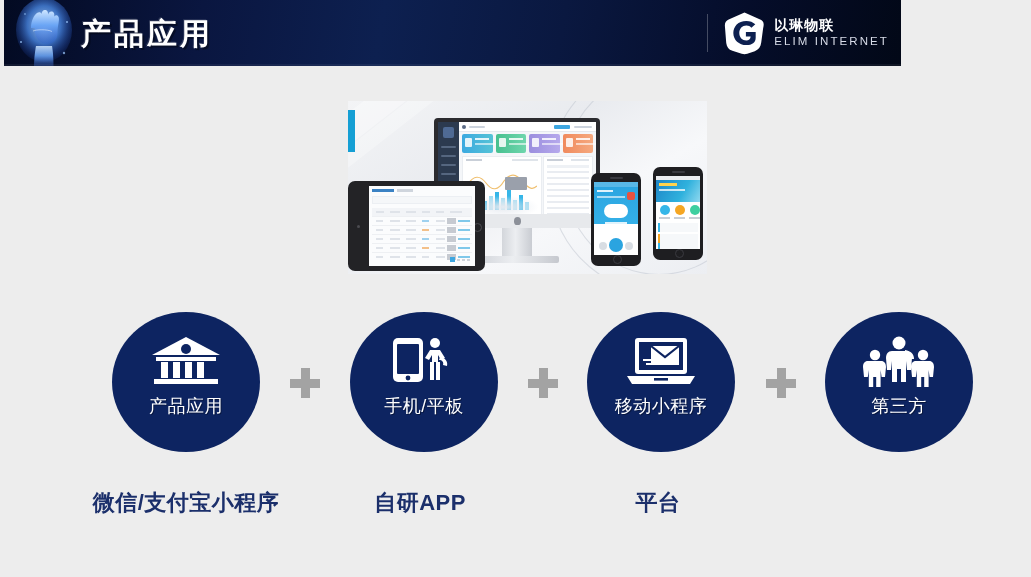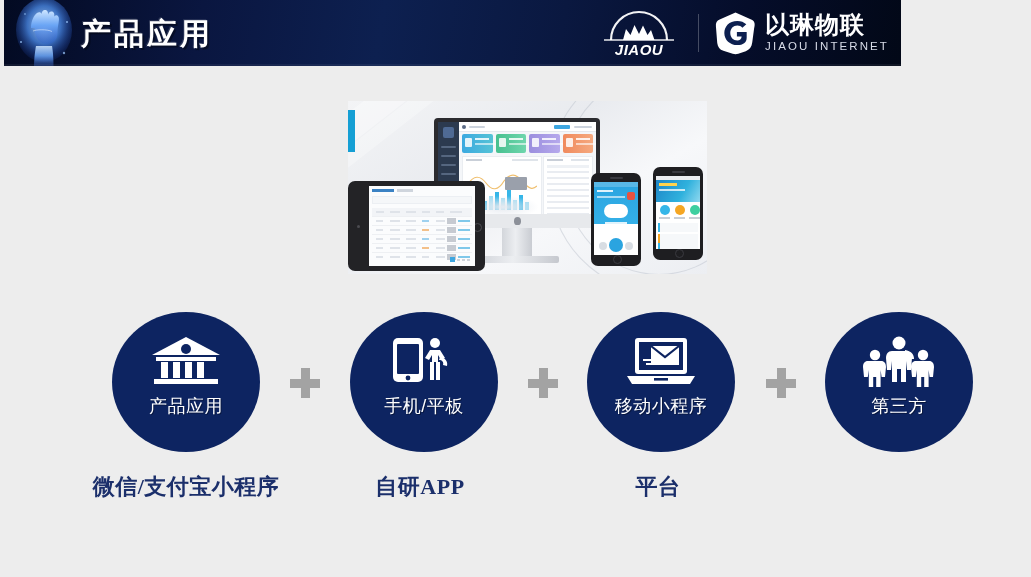--- a/index.html
+++ b/index.html
@@ -43,21 +43,21 @@
     letter-spacing:0.5px;
   }
   .logo-divider{
     width:1px;height:38px;background:rgba(255,255,255,0.25);
   }
   .logo-elim{
     display:flex;align-items:center;gap:9px;
   }
   .logo-elim-words{display:flex;flex-direction:column;line-height:1;}
   .logo-elim-cn{
-    font-size:24px;font-weight:bold;color:#ffffff;letter-spacing:1px;
+    font-size:14px;font-weight:bold;color:#ffffff;letter-spacing:1px;
   }
   .logo-elim-en{
     font-size:11.5px;color:#d8dce8;letter-spacing:2.1px;margin-top:4px;
   }
 
   
   .hero{
     position:absolute;left:348px;top:101px;width:359px;height:173px;
     background:linear-gradient(150deg,#f3f4f6 0%,#e9ebef 38%,#f7f8fa 64%,#eceef2 100%);
     overflow:hidden;
@@ -157,21 +157,21 @@
   .plus{
     position:absolute;top:56px;width:30px;height:30px;
   }
   .plus:before,.plus:after{
     content:"";position:absolute;background:#a3a3a3;
   }
   .plus:before{left:0;top:11px;width:30px;height:9px;}
   .plus:after{left:10.5px;top:0;width:9px;height:30px;}
 
   
-  .captions{position:absolute;left:0;top:472px;width:938px;height:40px;font-family:Liberation Serif, serif;}
+  .captions{position:absolute;left:0;top:488px;width:938px;height:40px;}
   .caption{
     position:absolute;top:0;width:220px;text-align:center;
     font-size:22px;font-weight:bold;color:#1b2f6b;letter-spacing:0.5px;
   }
 </style>
 </head>
 <body>
 
 <div class="header">
 
@@ -195,39 +195,31 @@
     <circle cx="9" cy="44" r="1" fill="#9ecbff" opacity="0.8"></circle>
     <circle cx="55" cy="24" r="1" fill="#9ecbff" opacity="0.8"></circle>
     <circle cx="52" cy="55" r="1.2" fill="#9ecbff" opacity="0.7"></circle>
     <circle cx="13" cy="16" r="0.9" fill="#9ecbff" opacity="0.6"></circle>
   </svg>
 
   <div class="title">产品应用</div>
 
   <div class="logos">
 
-    <div class="logo-jiaou">
-      <svg viewBox="0 0 86 38" width="86" height="38">
-        <path d="M15 33 A28 28 0 0 1 71 33" fill="none" stroke="#ffffff" stroke-width="2.2" opacity="0.95"></path>
-        <path d="M8 33 H78" stroke="#ffffff" stroke-width="1.4" opacity="0.9"></path>
-        <path d="M27 33 l3-11 4.5 6 4-10 4.5 9 4-8.5 4.5 9.5 3.5-5 3.5 10z" fill="#ffffff"></path>
-      </svg>
-      <div class="logo-jiaou-text">JIAOU</div>
-    </div>
 
     <div class="logo-divider"></div>
 
     <div class="logo-elim">
       <svg viewBox="0 0 44 46" width="41" height="44">
         <path d="M22 1 L40 9 C43 11 43 14 42 18 L40 33 C39.4 38 37 41 33 42.6 L25 45.4 C23 46 21 46 19 45.4 L9 42 C5 40.6 3 38 2.4 33.6 L1 16 C.6 12 2 10 5 8.6 Z" fill="#ffffff"></path>
         <path d="M24 10 C15 10 10 16 10 23 C10 30.5 16 36 24 36 C30 36 34 33 34 28 L34 22 L23.5 22 L23.5 26.8 L28.6 26.8 C28.4 29.6 26.6 31 24 31 C19.6 31 16.4 27.8 16.4 23 C16.4 18.4 19.6 15 24 15 C26.4 15 28 15.8 29.4 17.3 L33.6 13.6 C31 11.2 28 10 24 10 Z" fill="#0d2050"></path>
       </svg>
       <div class="logo-elim-words">
         <div class="logo-elim-cn">以琳物联</div>
-        <div class="logo-elim-en">JIAOU INTERNET</div>
+        <div class="logo-elim-en">ELIM INTERNET</div>
       </div>
     </div>
 
   </div>
   <div class="header-rule"></div>
 </div>
 
 <div class="hero">
 
   <div class="hero-arc" style="left:200px;top:-40px;width:220px;height:230px;"></div>

